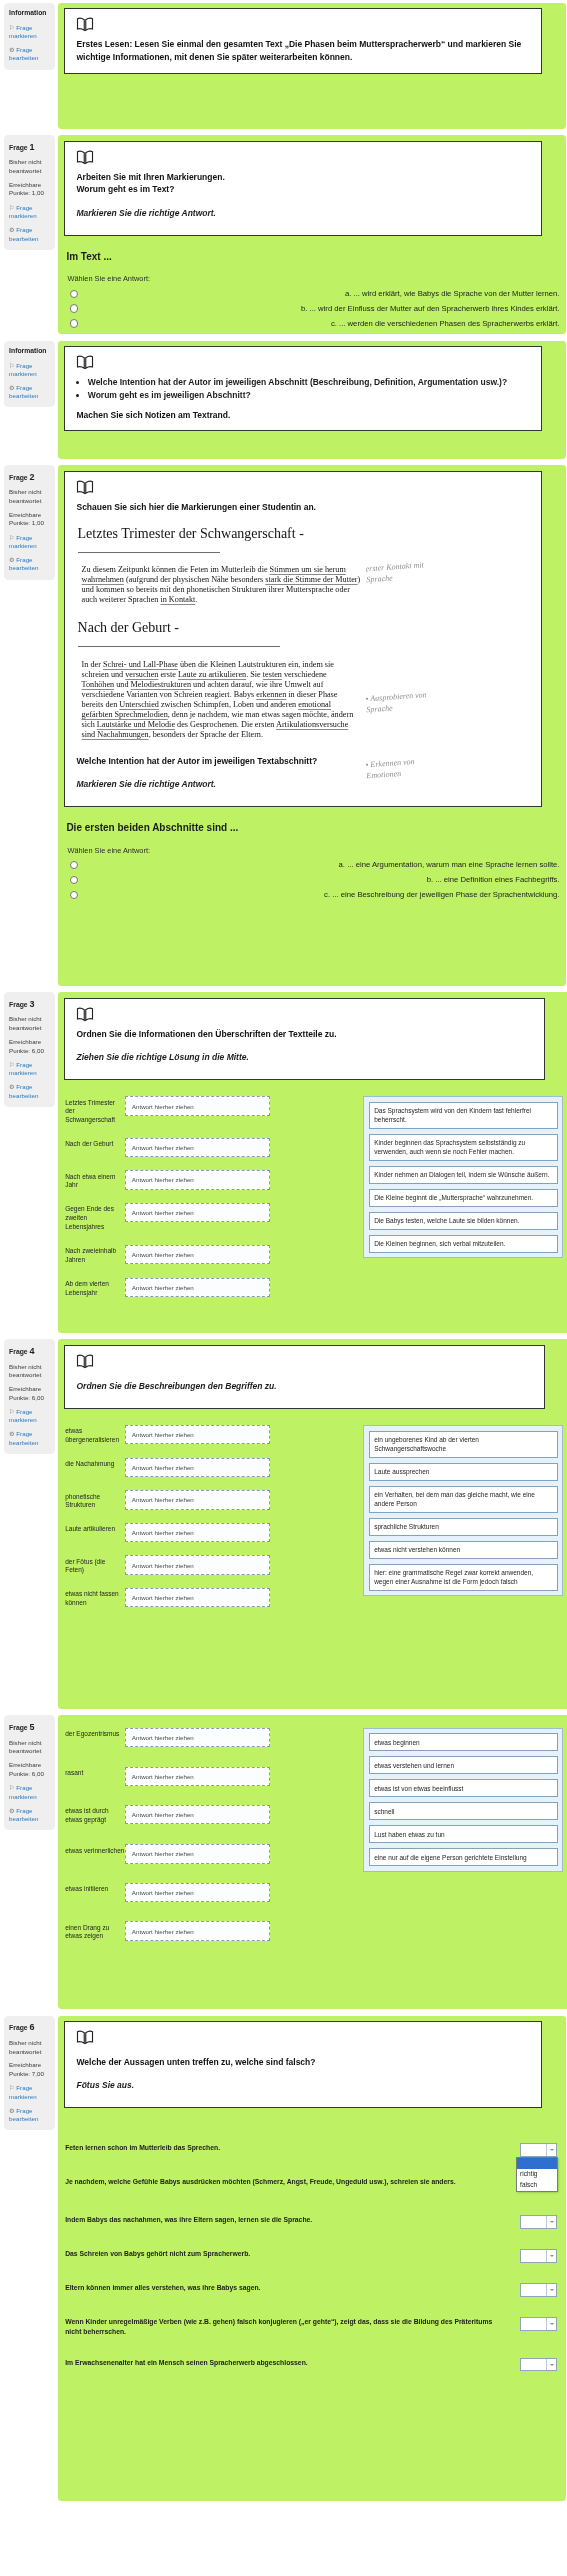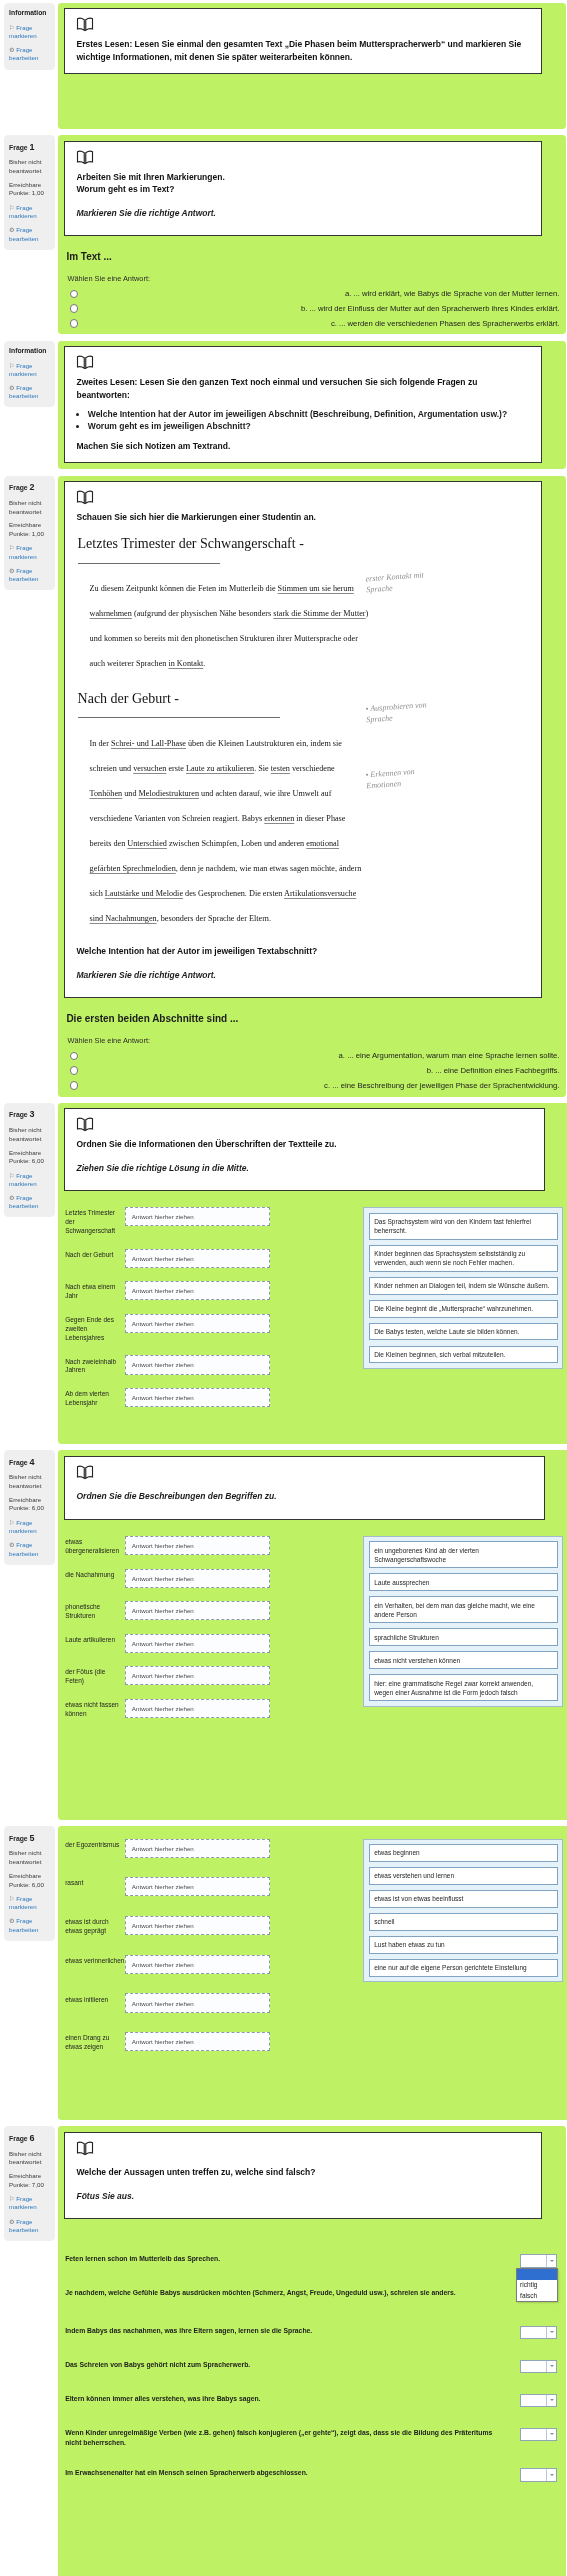--- a/index.html
+++ b/index.html
@@ -26,21 +26,21 @@
   
   .stem{font-weight:bold;font-size:10px;margin:14.8px 0 0 2.3px;}
   .choose{font-size:7.4px;margin:12.5px 0 1.1px 3.4px;color:#2b2b2b;}
   .opt{display:flex;align-items:flex-start;gap:5.1px;margin:5.7px 0 0 5.7px;font-size:7.7px;justify-content:space-between;}
   .radio{width:8.5px;height:8.5px;border:0.6px solid #767676;border-radius:50%;background:#fff;flex:none;margin-top:0.6px;box-sizing:border-box;}
   
   .scan{position:relative;width:386px;margin:12.5px 0 4.5px 1.1px;font-family:"Liberation Serif",serif;color:#141414;}
   .scan .shead{font-size:14px;margin:0 0 8px 0;}
   .hrule{width:142px;border-bottom:1.1px solid #6d6d6d;margin:10.2px 0 12.5px 0;}
   .hrule.w2{width:202px;}
-  .scan p.sp{width:279px;font-size:8.2px;line-height:25px;margin:12px;}
+  .scan p.sp{width:279px;font-size:8.2px;line-height:10px;margin:4px;}
   .scan .u{text-decoration:underline;text-decoration-color:#8a8a8a;text-decoration-thickness:0.9px;text-underline-offset:2px;}
   .hand{position:absolute;left:288px;width:68px;font-family:"Liberation Serif",serif;font-style:italic;
         color:#8f8f8f;font-size:8px;line-height:1.35;transform:rotate(-4deg);}
   
   .matchwrap{display:flex;margin:16px 0 0 1.1px;}
   .mrows{width:223px;flex:none;}
   .mrow{display:flex;align-items:flex-start;margin-bottom:13px;}
   .mlabel{width:60px;flex:none;font-size:6.5px;line-height:1.35;padding-top:2.3px;color:#222;}
   .dropzone{width:145px;height:19.3px;border:0.6px dashed #8b9aa6;background:#fbfdfe;font-size:6.2px;color:#4a4a4a;
             display:flex;align-items:center;padding-left:5.7px;box-sizing:border-box;}
@@ -124,21 +124,20 @@
       <a class="sb-link"><span class="sb-ico">⚐</span><span>Frage markieren</span></a>
       <a class="sb-link"><span class="sb-ico">⚙</span><span>Frage bearbeiten</span></a>
     </aside>
     <div class="panel" style="min-height:118px">
       <div class="qbox">
         <svg class="bookico" width="18" height="15.3" viewBox="0 0 24 20">
             <path d="M2 2 C5 .8 8 1.4 11 3.4 L11 17.4 C8 15.4 5 14.8 2 15.8 Z" fill="none" stroke="#222" stroke-width="1.5"></path>
             <path d="M22 2 C19 .8 16 1.4 13 3.4 L13 17.4 C16 15.4 19 14.8 22 15.8 Z" fill="none" stroke="#222" stroke-width="1.5"></path>
             <path d="M11 17.4 C11.7 18.3 12.3 18.3 13 17.4" fill="none" stroke="#222" stroke-width="1.3"></path>
           </svg>
-        <p class="bt">Zweites Lesen: Lesen Sie den ganzen Text noch einmal und versuchen Sie sich folgende Fragen zu beantworten:</p>
         <ul>
           <li>Welche Intention hat der Autor im jeweiligen Abschnitt (Beschreibung, Definition, Argumentation usw.)?</li>
           <li>Worum geht es im jeweiligen Abschnitt?</li>
         </ul>
         <p class="bt" style="margin-top:6.8px">Machen Sie sich Notizen am Textrand.</p>
       </div>
     </div>
   </div>
 
   <div class="section">

